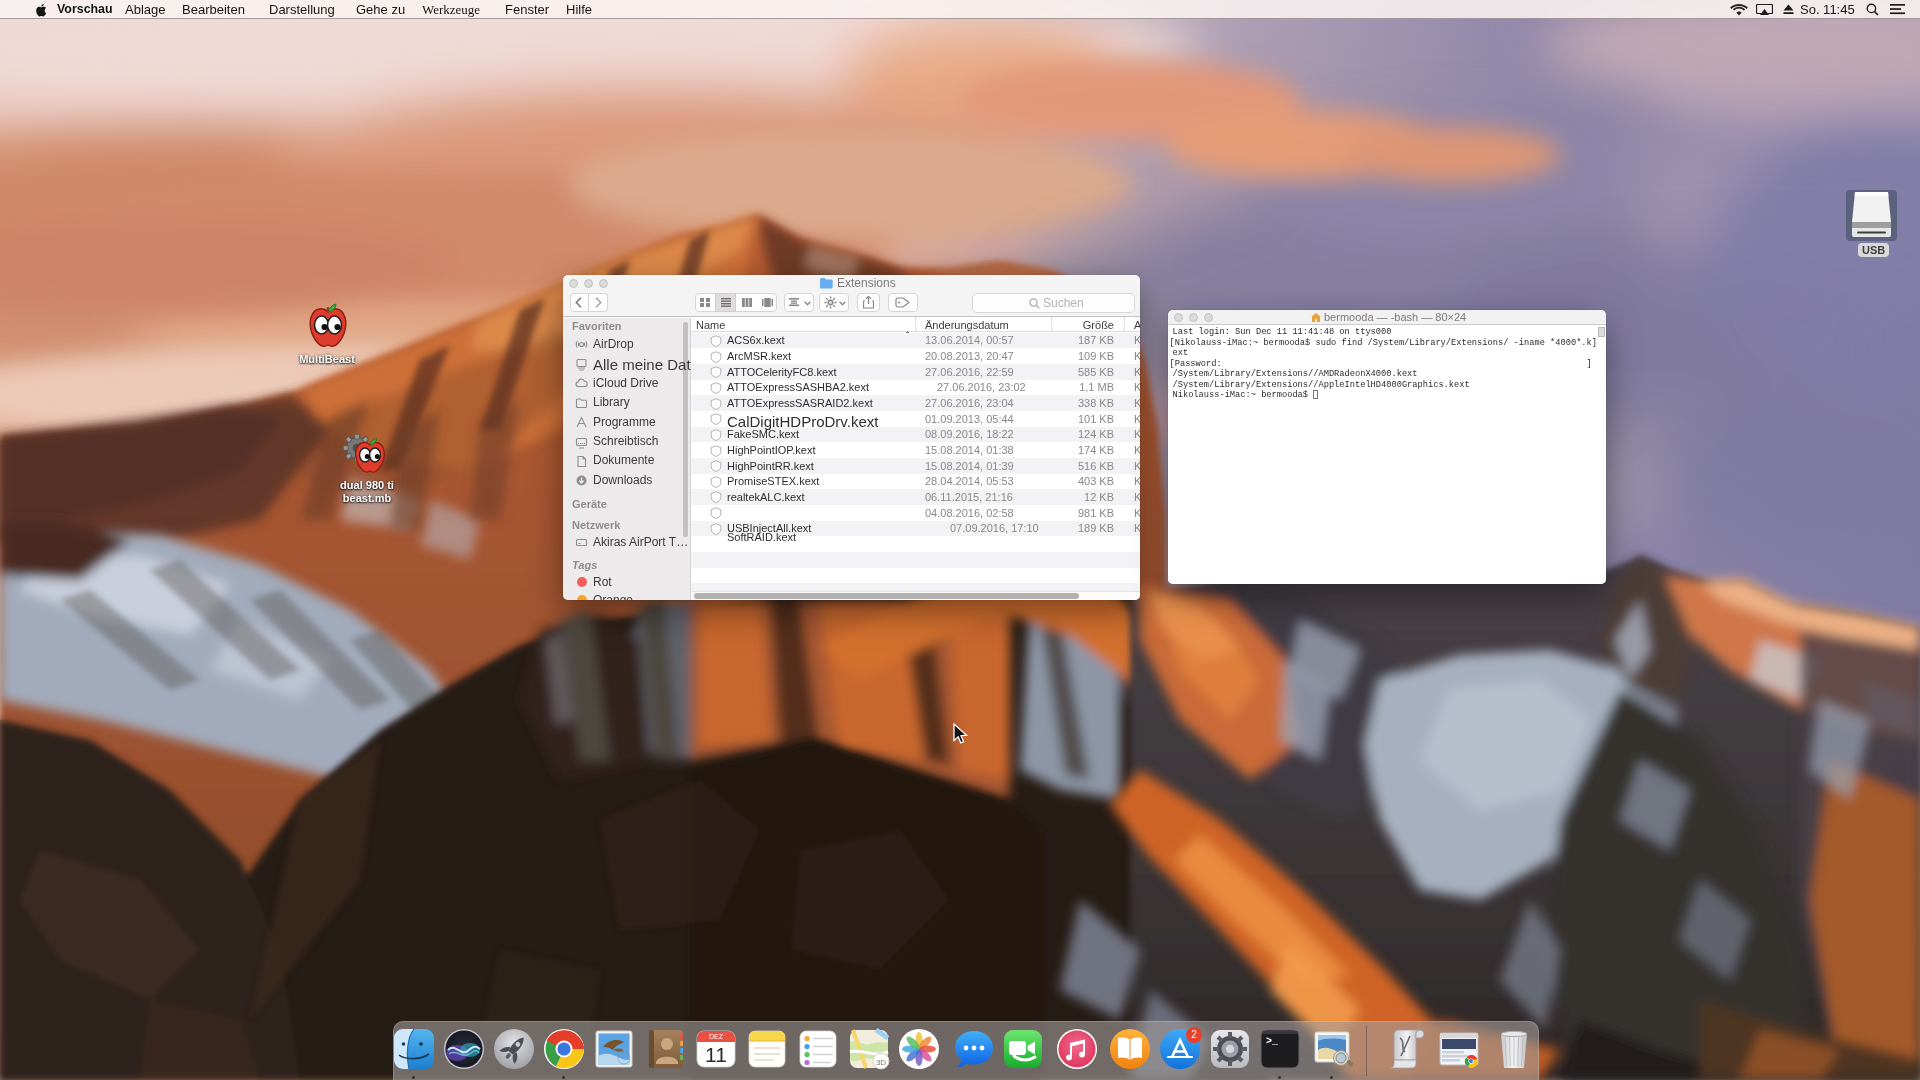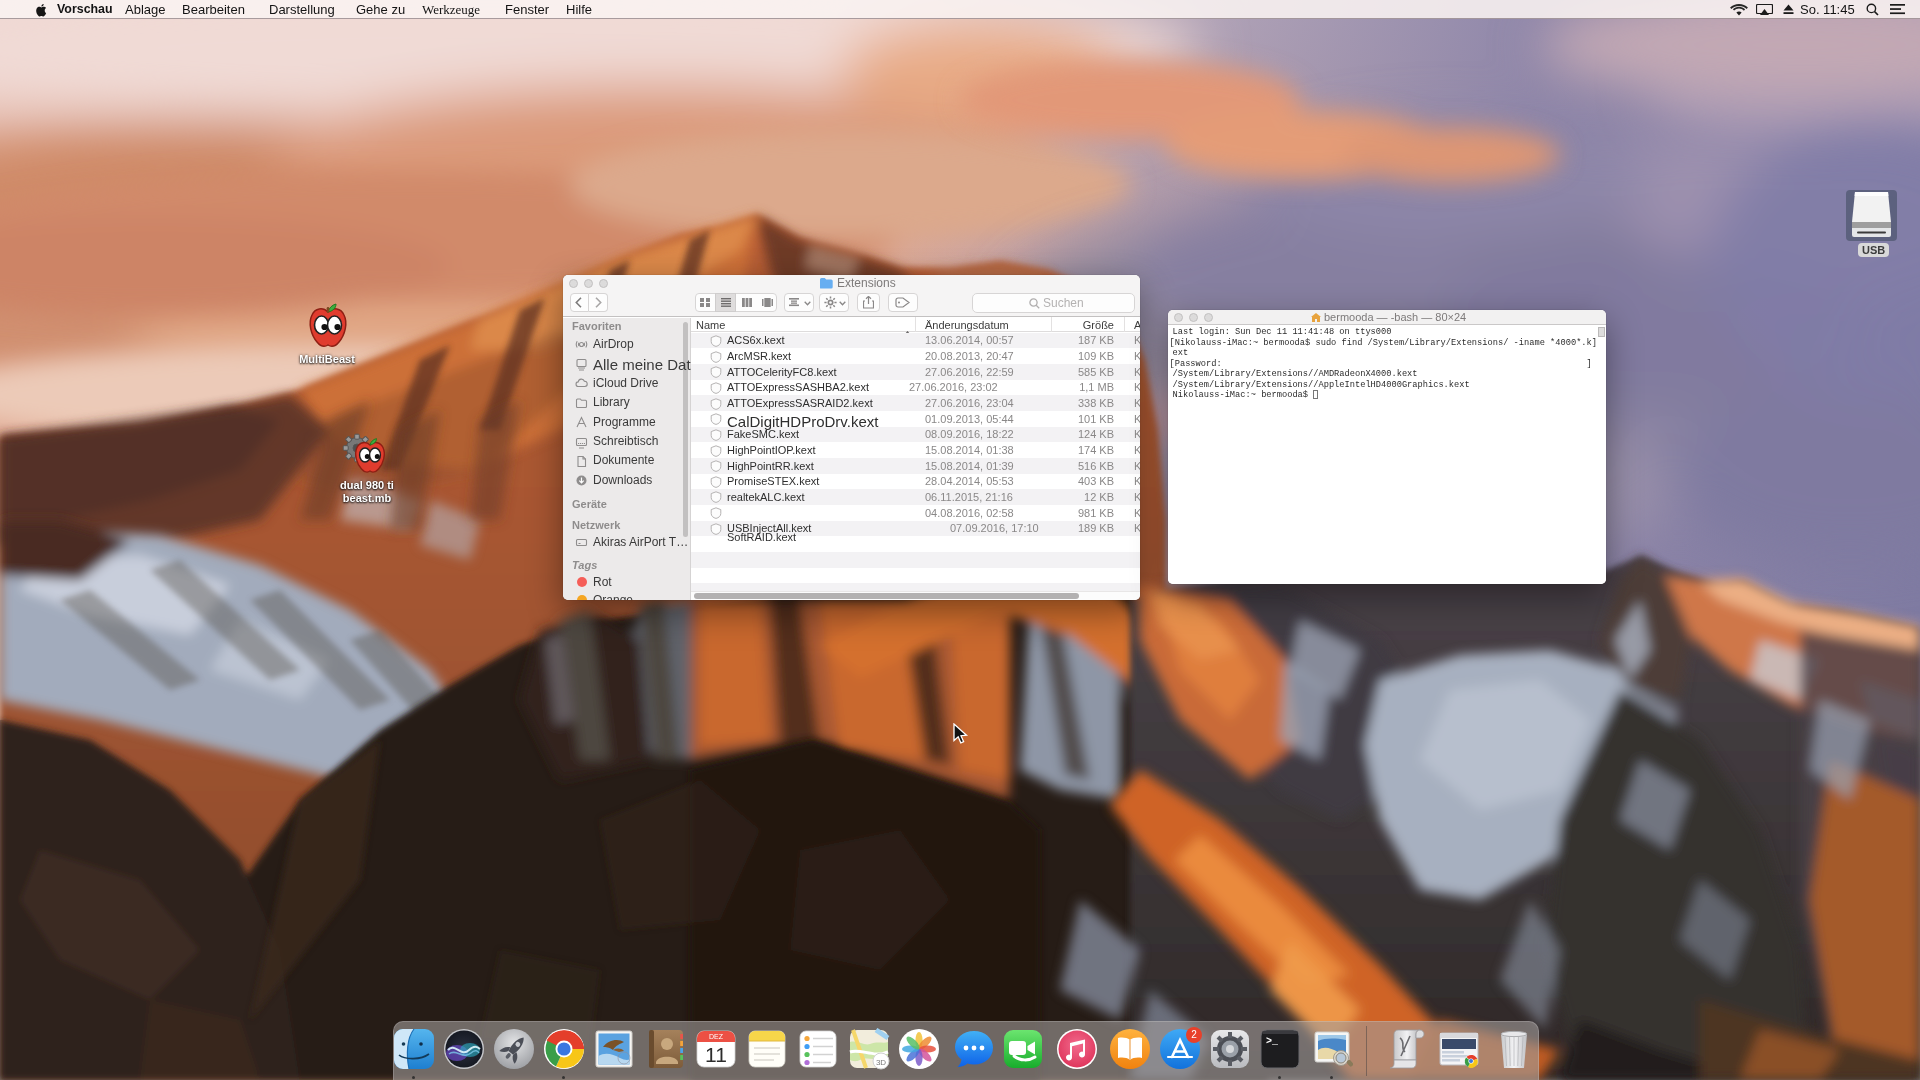--- a/index.html
+++ b/index.html
@@ -503,21 +503,21 @@
           <path d="M6,0.8 L10.8,2.6 L10.8,6.5 C10.8,9 8.8,10.8 6,11.4 C3.2,10.8 1.2,9 1.2,6.5 L1.2,2.6 Z" fill="#fcfcfc" stroke="#b5b3b3" stroke-width="1"></path>
         </svg>
         <div class="abs" style="left:36px;top:33.00px;font-size:11px;color:#2e2e2e;white-space:nowrap;">ATTOCelerityFC8.kext</div>
         <div class="abs" style="left:234px;top:33.00px;font-size:11px;color:#8a8888;white-space:nowrap;">27.06.2016, 22:59</div>
         <div class="abs" style="left:341px;top:33.00px;width:82px;text-align:right;font-size:11px;color:#8a8888;">585 KB</div>
         <div class="abs" style="left:443px;top:33.00px;font-size:11px;color:#8a8888;">Ke</div>
         <svg class="abs" style="left:19px;top:49.15px" width="12" height="12" viewBox="0 0 12 12">
           <path d="M6,0.8 L10.8,2.6 L10.8,6.5 C10.8,9 8.8,10.8 6,11.4 C3.2,10.8 1.2,9 1.2,6.5 L1.2,2.6 Z" fill="#fcfcfc" stroke="#b5b3b3" stroke-width="1"></path>
         </svg>
         <div class="abs" style="left:36px;top:48.65px;font-size:11px;color:#2e2e2e;white-space:nowrap;">ATTOExpressSASHBA2.kext</div>
-        <div class="abs" style="left:218px;top:48.65px;font-size:11px;color:#8a8888;white-space:nowrap;text-align:center;">27.06.2016, 23:02</div>
+        <div class="abs" style="left:246px;top:48.65px;font-size:11px;color:#8a8888;white-space:nowrap;text-align:center;">27.06.2016, 23:02</div>
         <div class="abs" style="left:341px;top:48.65px;width:82px;text-align:right;font-size:11px;color:#8a8888;">1,1 MB</div>
         <div class="abs" style="left:443px;top:48.65px;font-size:11px;color:#8a8888;">Ke</div>
         <svg class="abs" style="left:19px;top:64.80px" width="12" height="12" viewBox="0 0 12 12">
           <path d="M6,0.8 L10.8,2.6 L10.8,6.5 C10.8,9 8.8,10.8 6,11.4 C3.2,10.8 1.2,9 1.2,6.5 L1.2,2.6 Z" fill="#fcfcfc" stroke="#b5b3b3" stroke-width="1"></path>
         </svg>
         <div class="abs" style="left:36px;top:64.30px;font-size:11px;color:#2e2e2e;white-space:nowrap;">ATTOExpressSASRAID2.kext</div>
         <div class="abs" style="left:234px;top:64.30px;font-size:11px;color:#8a8888;white-space:nowrap;">27.06.2016, 23:04</div>
         <div class="abs" style="left:341px;top:64.30px;width:82px;text-align:right;font-size:11px;color:#8a8888;">338 KB</div>
         <div class="abs" style="left:443px;top:64.30px;font-size:11px;color:#8a8888;">Ke</div>
         <svg class="abs" style="left:19px;top:80.45px" width="12" height="12" viewBox="0 0 12 12">

